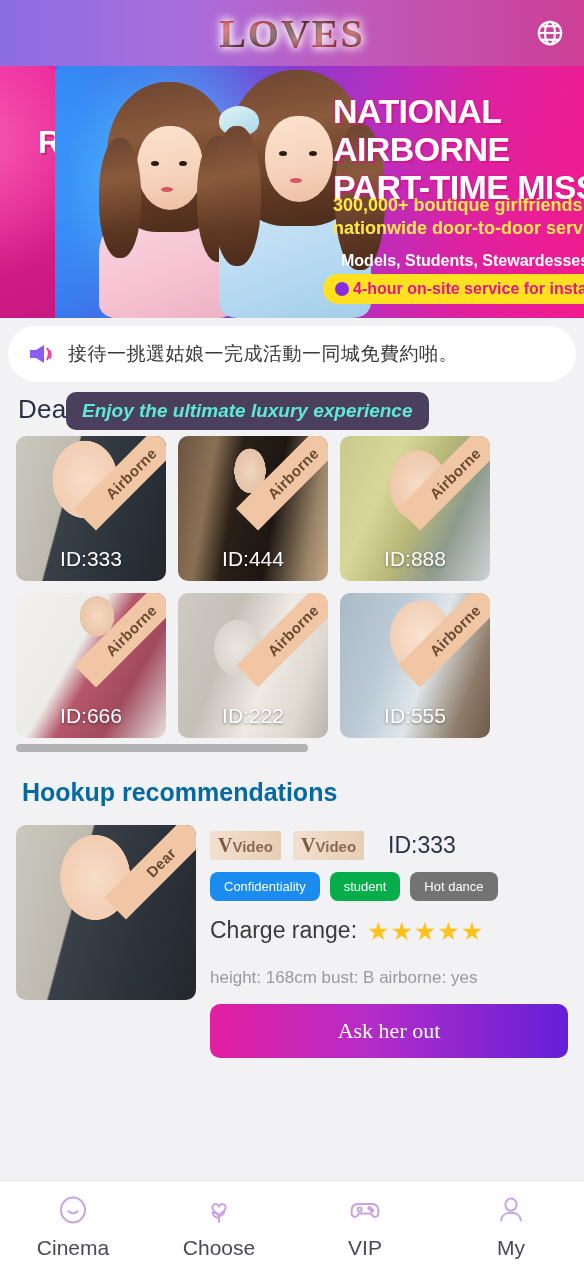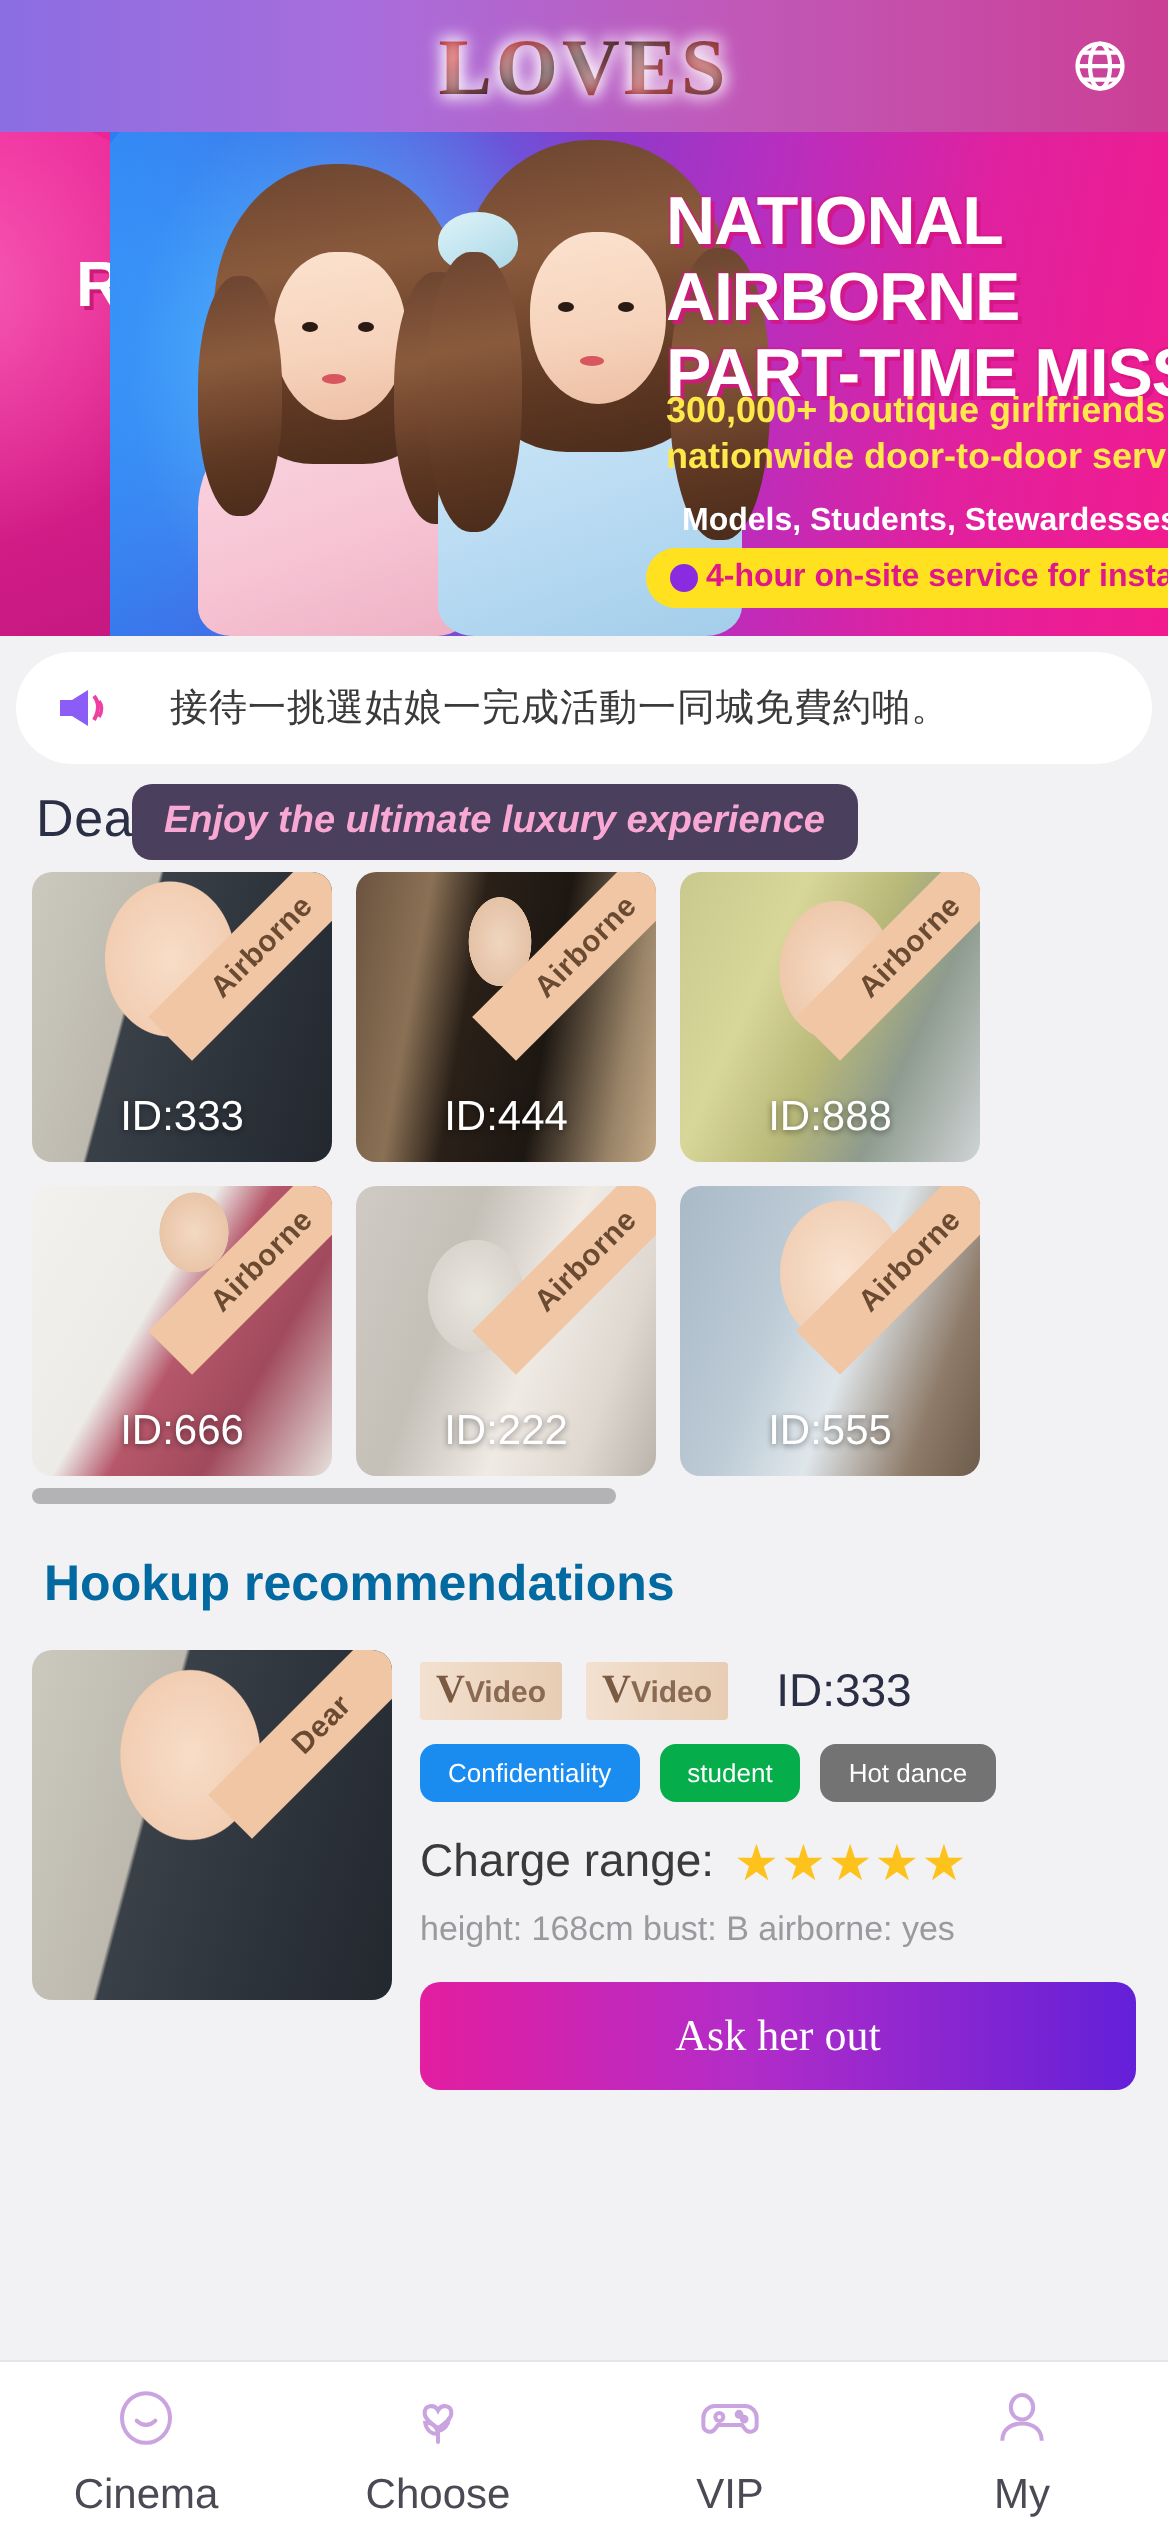--- a/index.html
+++ b/index.html
@@ -115,33 +115,33 @@
   }
   .b-pill .dot {
     position:absolute; left:12px; top:50%; transform:translateY(-50%);
     width:14px;height:14px;border-radius:50%;background:#8a2be2;
   }
 
   
   .notice {
     position: relative; margin: 8px 8px 0 8px; height: 56px;
     background:#ffffff; border-radius:28px;
-    display:flex; align-items:center; padding: 0 20px; gap: 31px;
+    display:flex; align-items:center; padding: 0 20px; gap: 14px;
   }
   .notice-text { font-size:19px; color:#3a3a3a; letter-spacing:.5px; }
 
   
   .dear-row { position:relative; height:44px; margin-top:6px; }
   .dear-title {
     position:absolute; left:18px; top:6px;
     font-size:26px; color:#2b2f45; letter-spacing:.3px;
   }
   .tooltip {
     position:absolute; left:66px; top:4px;
-    background:#4b3f5e; color:#f9a8d4;
+    background:#4b3f5e; color:#5eead4;
     font-style: italic; font-weight:bold; font-size:19px;
     padding:8px 16px; border-radius:10px; white-space:nowrap;
   }
 
   
   .grid-wrap { position:relative; padding: 4px 0 0 0; }
   .grid {
     display:grid; grid-template-columns: repeat(3, 150px);
     gap: 12px 12px; padding: 0 16px;
   }
@@ -184,21 +184,21 @@
     color:#8a6a52; font-weight:bold; font-size:15px;
     padding:3px 8px; border-radius:2px; display:inline-flex; align-items:baseline;
   }
   .vbadge .v { font-family:"Liberation Serif", serif; font-size:20px; font-weight:bold; color:#7a5a42; }
   .rec-id { font-size:23px; color:#2b2f45; margin-left:12px; }
   .tags { display:flex; flex-wrap:wrap; gap:10px; margin-top:12px; }
   .tag { padding:7px 14px; border-radius:8px; color:#fff; font-size:13px; white-space:nowrap; }
   .charge-row { display:flex; align-items:flex-start; gap:10px; margin-top:16px; }
   .charge-label { font-size:23px; color:#3a3a3a; }
   .stars { color:#fdc21c; font-size:25px; letter-spacing:1px; }
-  .meta { margin-top:8px; font-size:17px; color:#9a9a9e; }
+  .meta { margin-top:22px; font-size:17px; color:#9a9a9e; }
   .ask-btn {
     display:block; margin:16px 0 0 0; width:100%; height:54px;
     border:none; border-radius:10px; color:#fff; font-size:22px; cursor:pointer;
     background: linear-gradient(90deg,#e31ea0 0%, #b32cc8 45%, #6320d8 100%);
     font-family:Liberation Serif, serif;
   }
 
   
   .tabbar {
     position:absolute; left:0; bottom:0; width:584px; height:92px;

